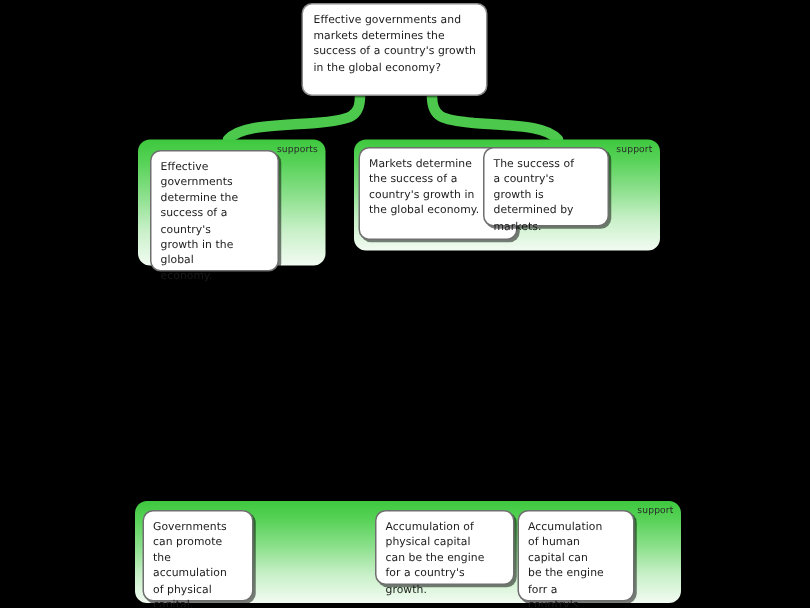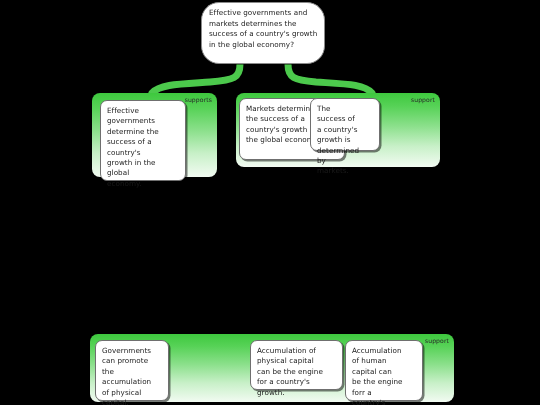--- a/index.html
+++ b/index.html
@@ -28,21 +28,21 @@
 
   
   .root-card {
     position: absolute;
     left: 201px;
     top: 2px;
     width: 124px;
     height: 62px;
     background: #ffffff;
     border: 1px solid #8a8a8a;
-    border-radius: 18px;
+    border-radius: 7px;
     box-sizing: border-box;
     padding: 5px 6px 4px 7px;
     box-shadow: 1px 1px 0 rgba(0,0,0,0.45);
   }
   .root-card .txt {
     font-size: 7.2px;
     line-height: 10.6px;
     color: #1a1a1a;
     letter-spacing: 0.05px;
   }
@@ -82,21 +82,21 @@
   }
 
   
   #group-left      { left: 92px;  top: 93px;  width: 125px; height: 84px; }
   #group-right     { left: 236px; top: 93px;  width: 204px; height: 74px; }
   #group-bottom    { left: 90px;  top: 334px; width: 364px; height: 68px; }
 
   
   #card-left-1     { left: 100px; top: 100px; width: 86px;  height: 81px; }
   #card-mid-1      { left: 239px; top: 98px;  width: 106px;  height: 62px; }
-  #card-mid-2      { left: 310px; top: 98px;  width: 70px;  height: 53px; }
+  #card-mid-2      { left: 322px; top: 98px;  width: 84px;  height: 53px; }
 
   #card-b1         { left: 95px;  top: 340px; width: 74px;  height: 61px; }
   #card-b2         { left: 171px; top: 340px; width: 74px;  height: 61px; }
   #card-b3         { left: 250px; top: 340px; width: 93px;  height: 50px; }
   #card-b4         { left: 345px; top: 340px; width: 78px;  height: 61px; }
 </style>
 </head>
 <body>
 
 <div id="canvas">

